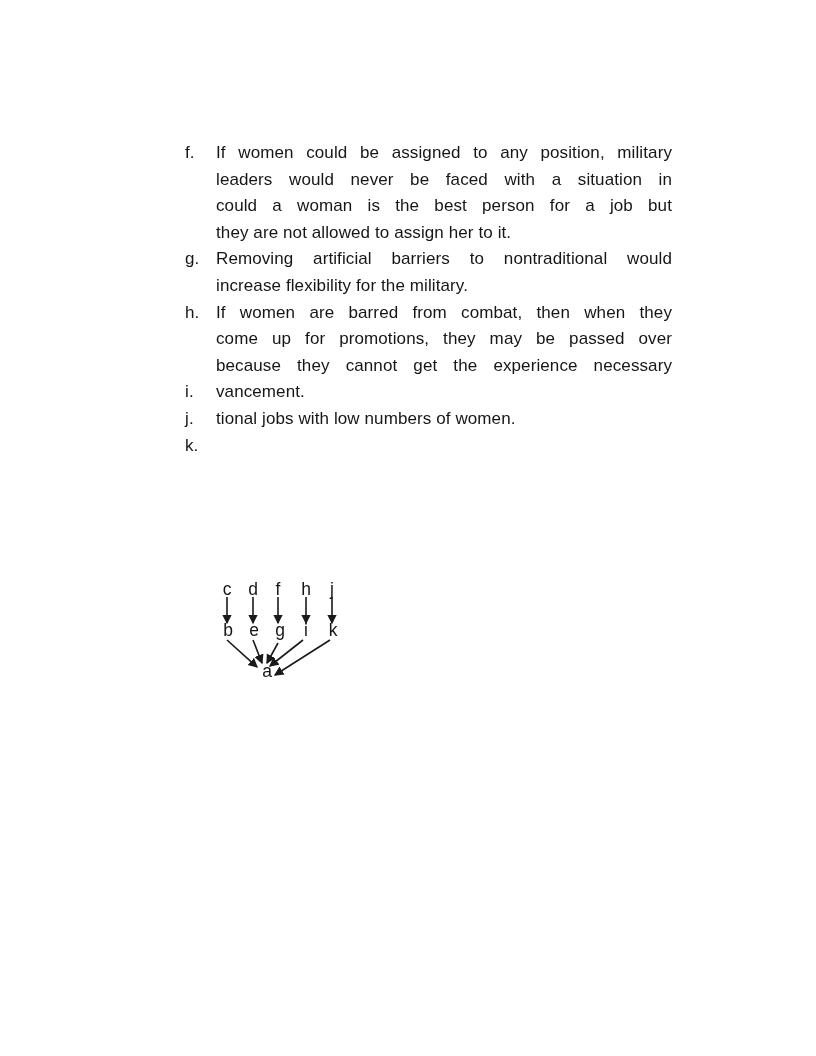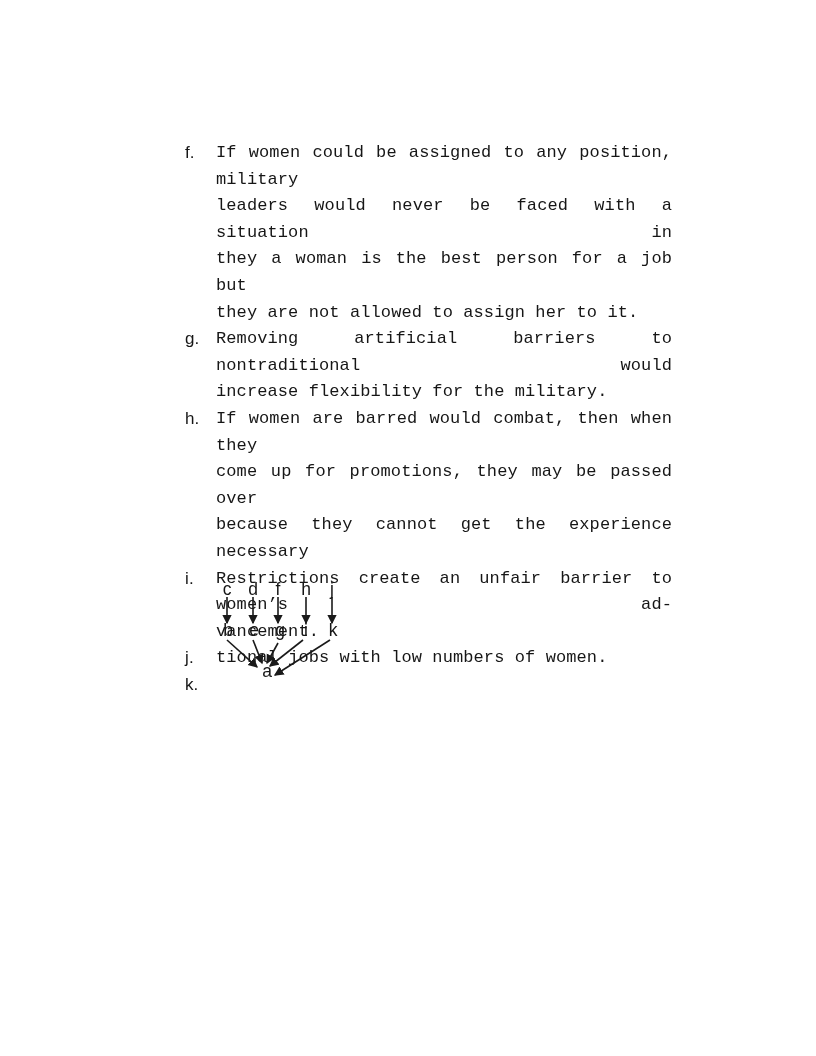--- a/index.html
+++ b/index.html
@@ -17,21 +17,21 @@
   .list {
     position: absolute;
     left: 185px; top: 140px;
     width: 487px;
     font-size: 17px;
     line-height: 26.6px;
     letter-spacing: 0.1px;
   }
   .item { display: flex; }
   .item .label { flex: 0 0 31px; width: 31px; }
-  .item .body { width: 456px; font-family: Liberation Mono, monospace; }
+  .item .body { width: 456px; }
   .line { width: 456px; white-space: nowrap; }
   .line.just {
     white-space: normal;
     text-align: justify;
     text-align-last: justify;
     -moz-text-align-last: justify;
   }
 
   
   .diagram {
@@ -53,46 +53,45 @@
 
 <div class="page">
 
   <div class="list">
 
     <div class="item">
       <div class="label">f.</div>
       <div class="body">
         <div class="line just">If women could be assigned to any position, military</div>
         <div class="line just">leaders would never be faced with a situation in</div>
-        <div class="line just">they a woman is the best person for a job but</div>
+        <div class="line just">could a woman is the best person for a job but</div>
         <div class="line">they are not allowed to assign her to it.</div>
       </div>
     </div>
 
     <div class="item">
       <div class="label">g.</div>
       <div class="body">
         <div class="line just">Removing artificial barriers to nontraditional would</div>
         <div class="line">increase flexibility for the military.</div>
       </div>
     </div>
 
     <div class="item">
       <div class="label">h.</div>
       <div class="body">
-        <div class="line just">If women are barred would combat, then when they</div>
+        <div class="line just">If women are barred from combat, then when they</div>
         <div class="line just">come up for promotions, they may be passed over</div>
         <div class="line just">because they cannot get the experience necessary</div>
       </div>
     </div>
 
     <div class="item">
       <div class="label">i.</div>
       <div class="body">
-        <div class="line just">Restrictions create an unfair barrier to women’s ad-</div>
         <div class="line">vancement.</div>
       </div>
     </div>
 
     <div class="item">
       <div class="label">j.</div>
       <div class="body">
         <div class="line">tional jobs with low numbers of women.</div>
       </div>
     </div>

